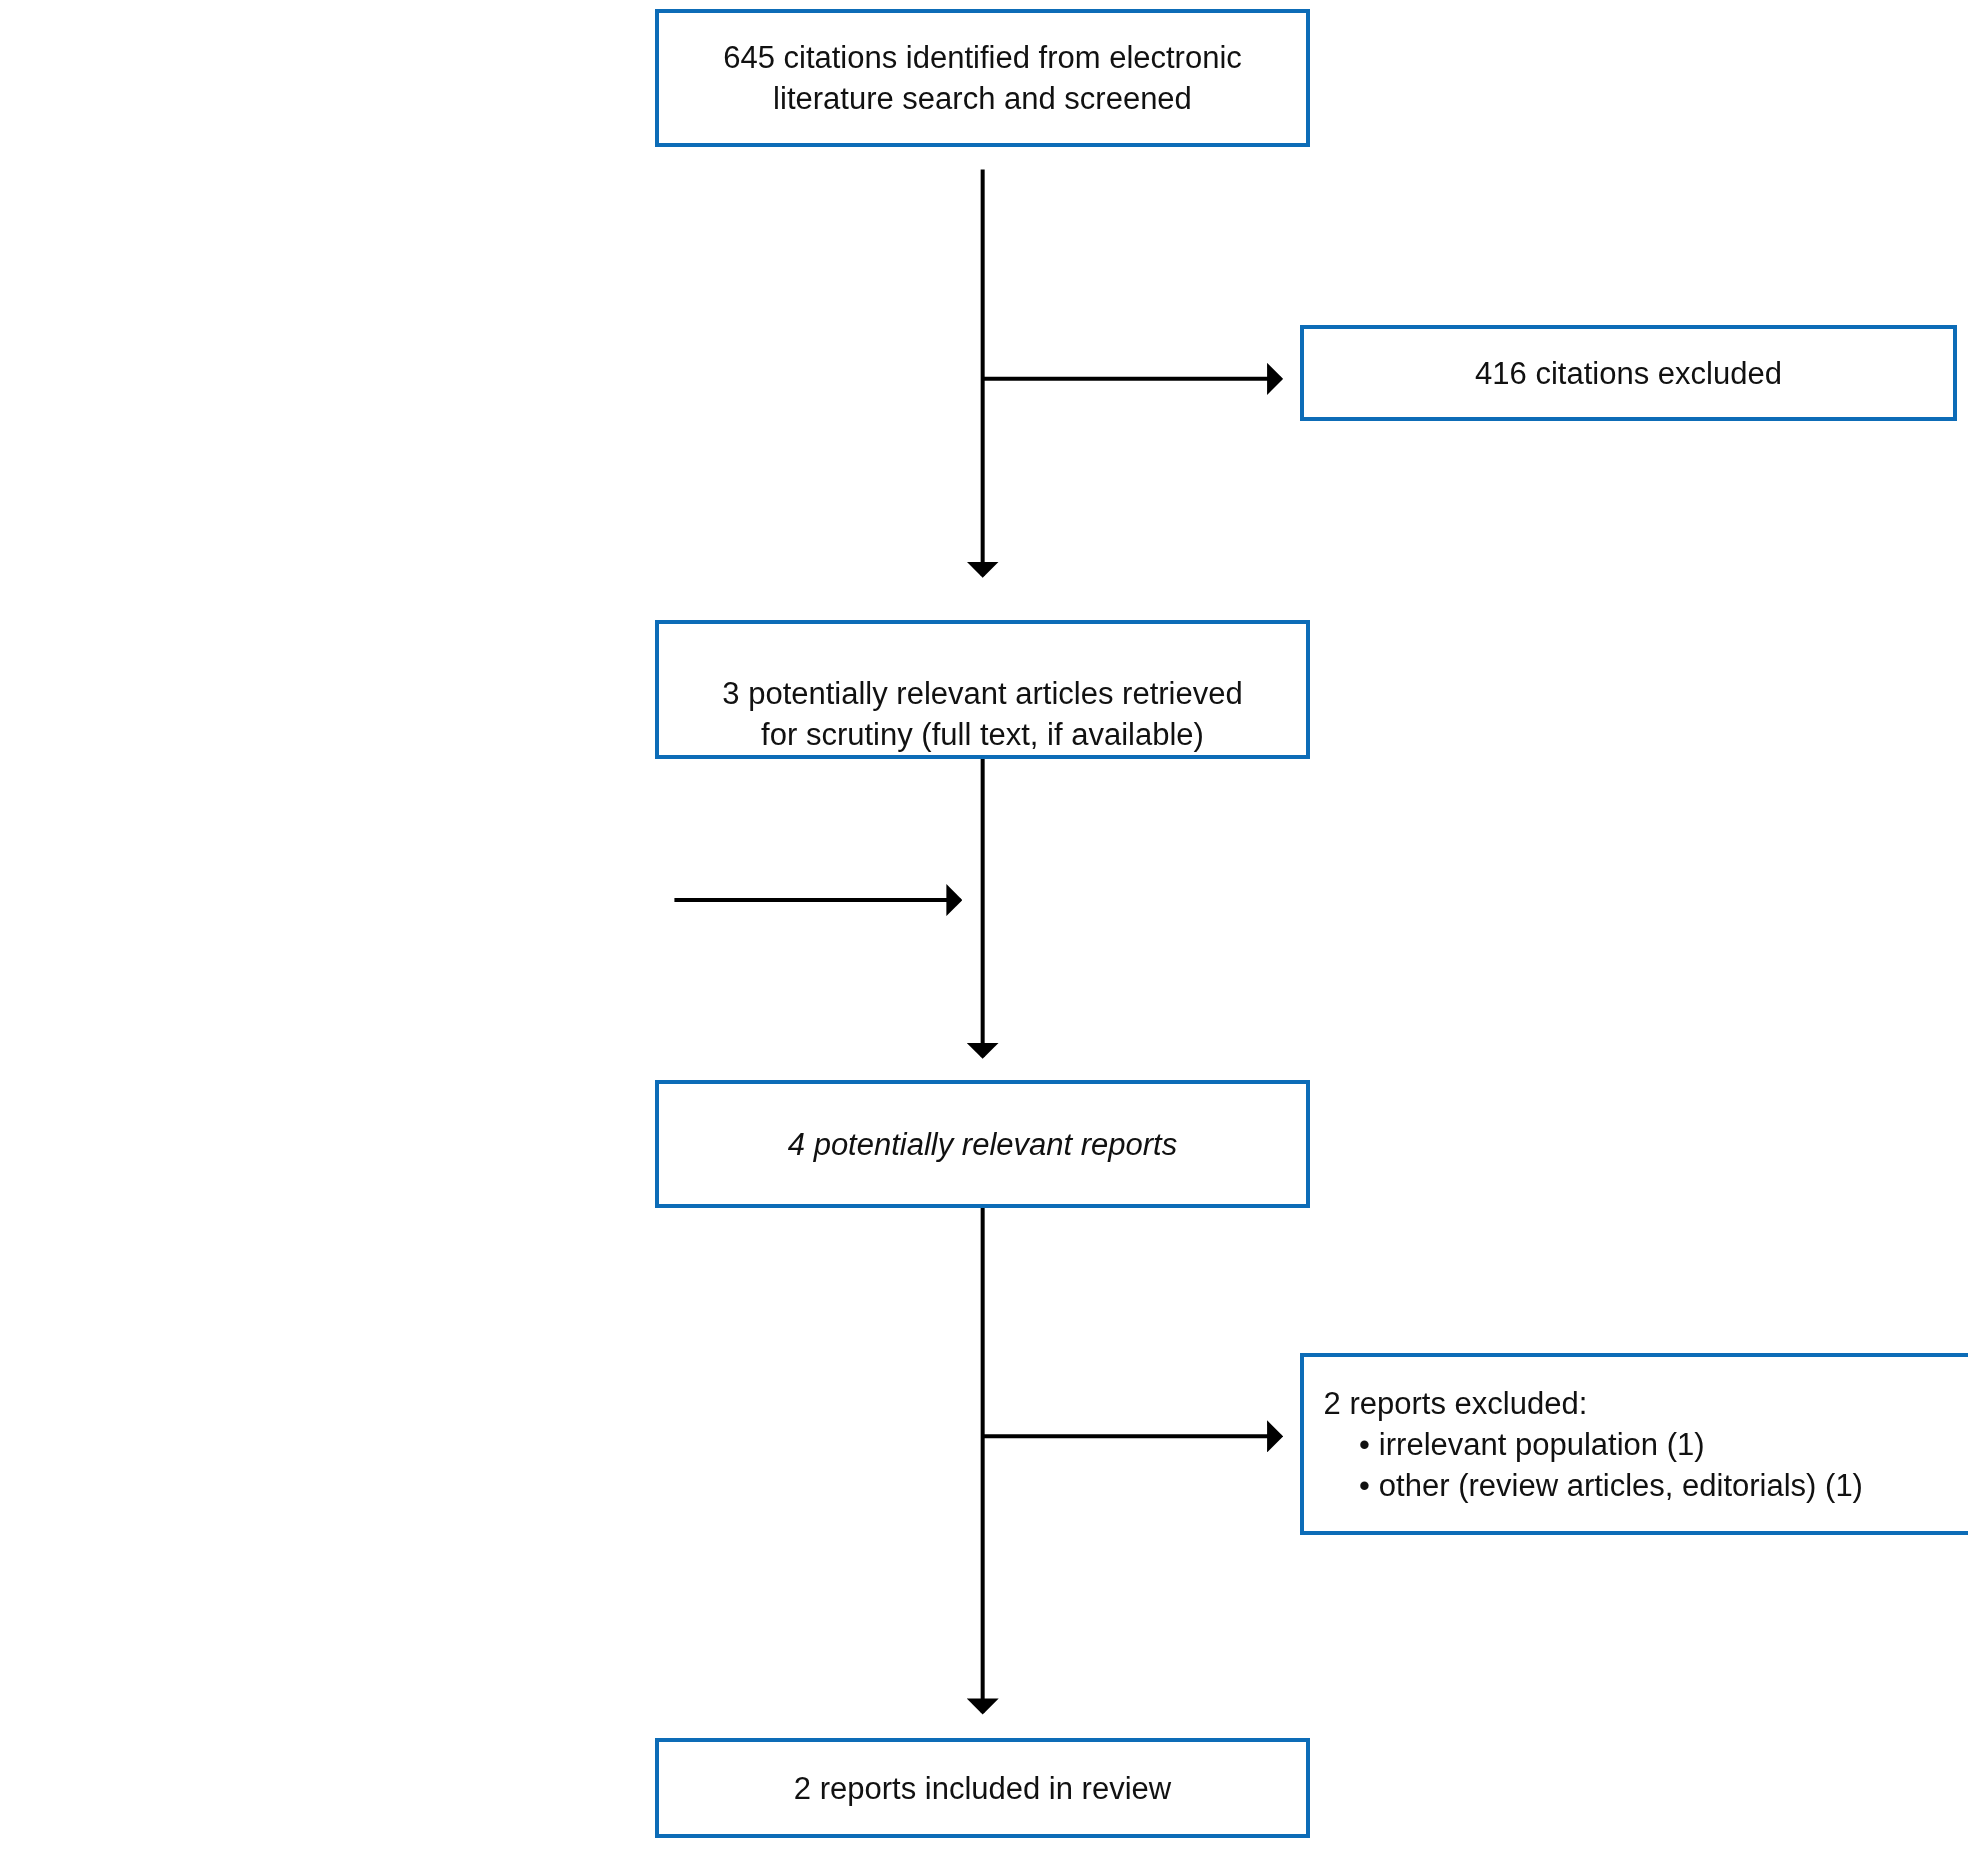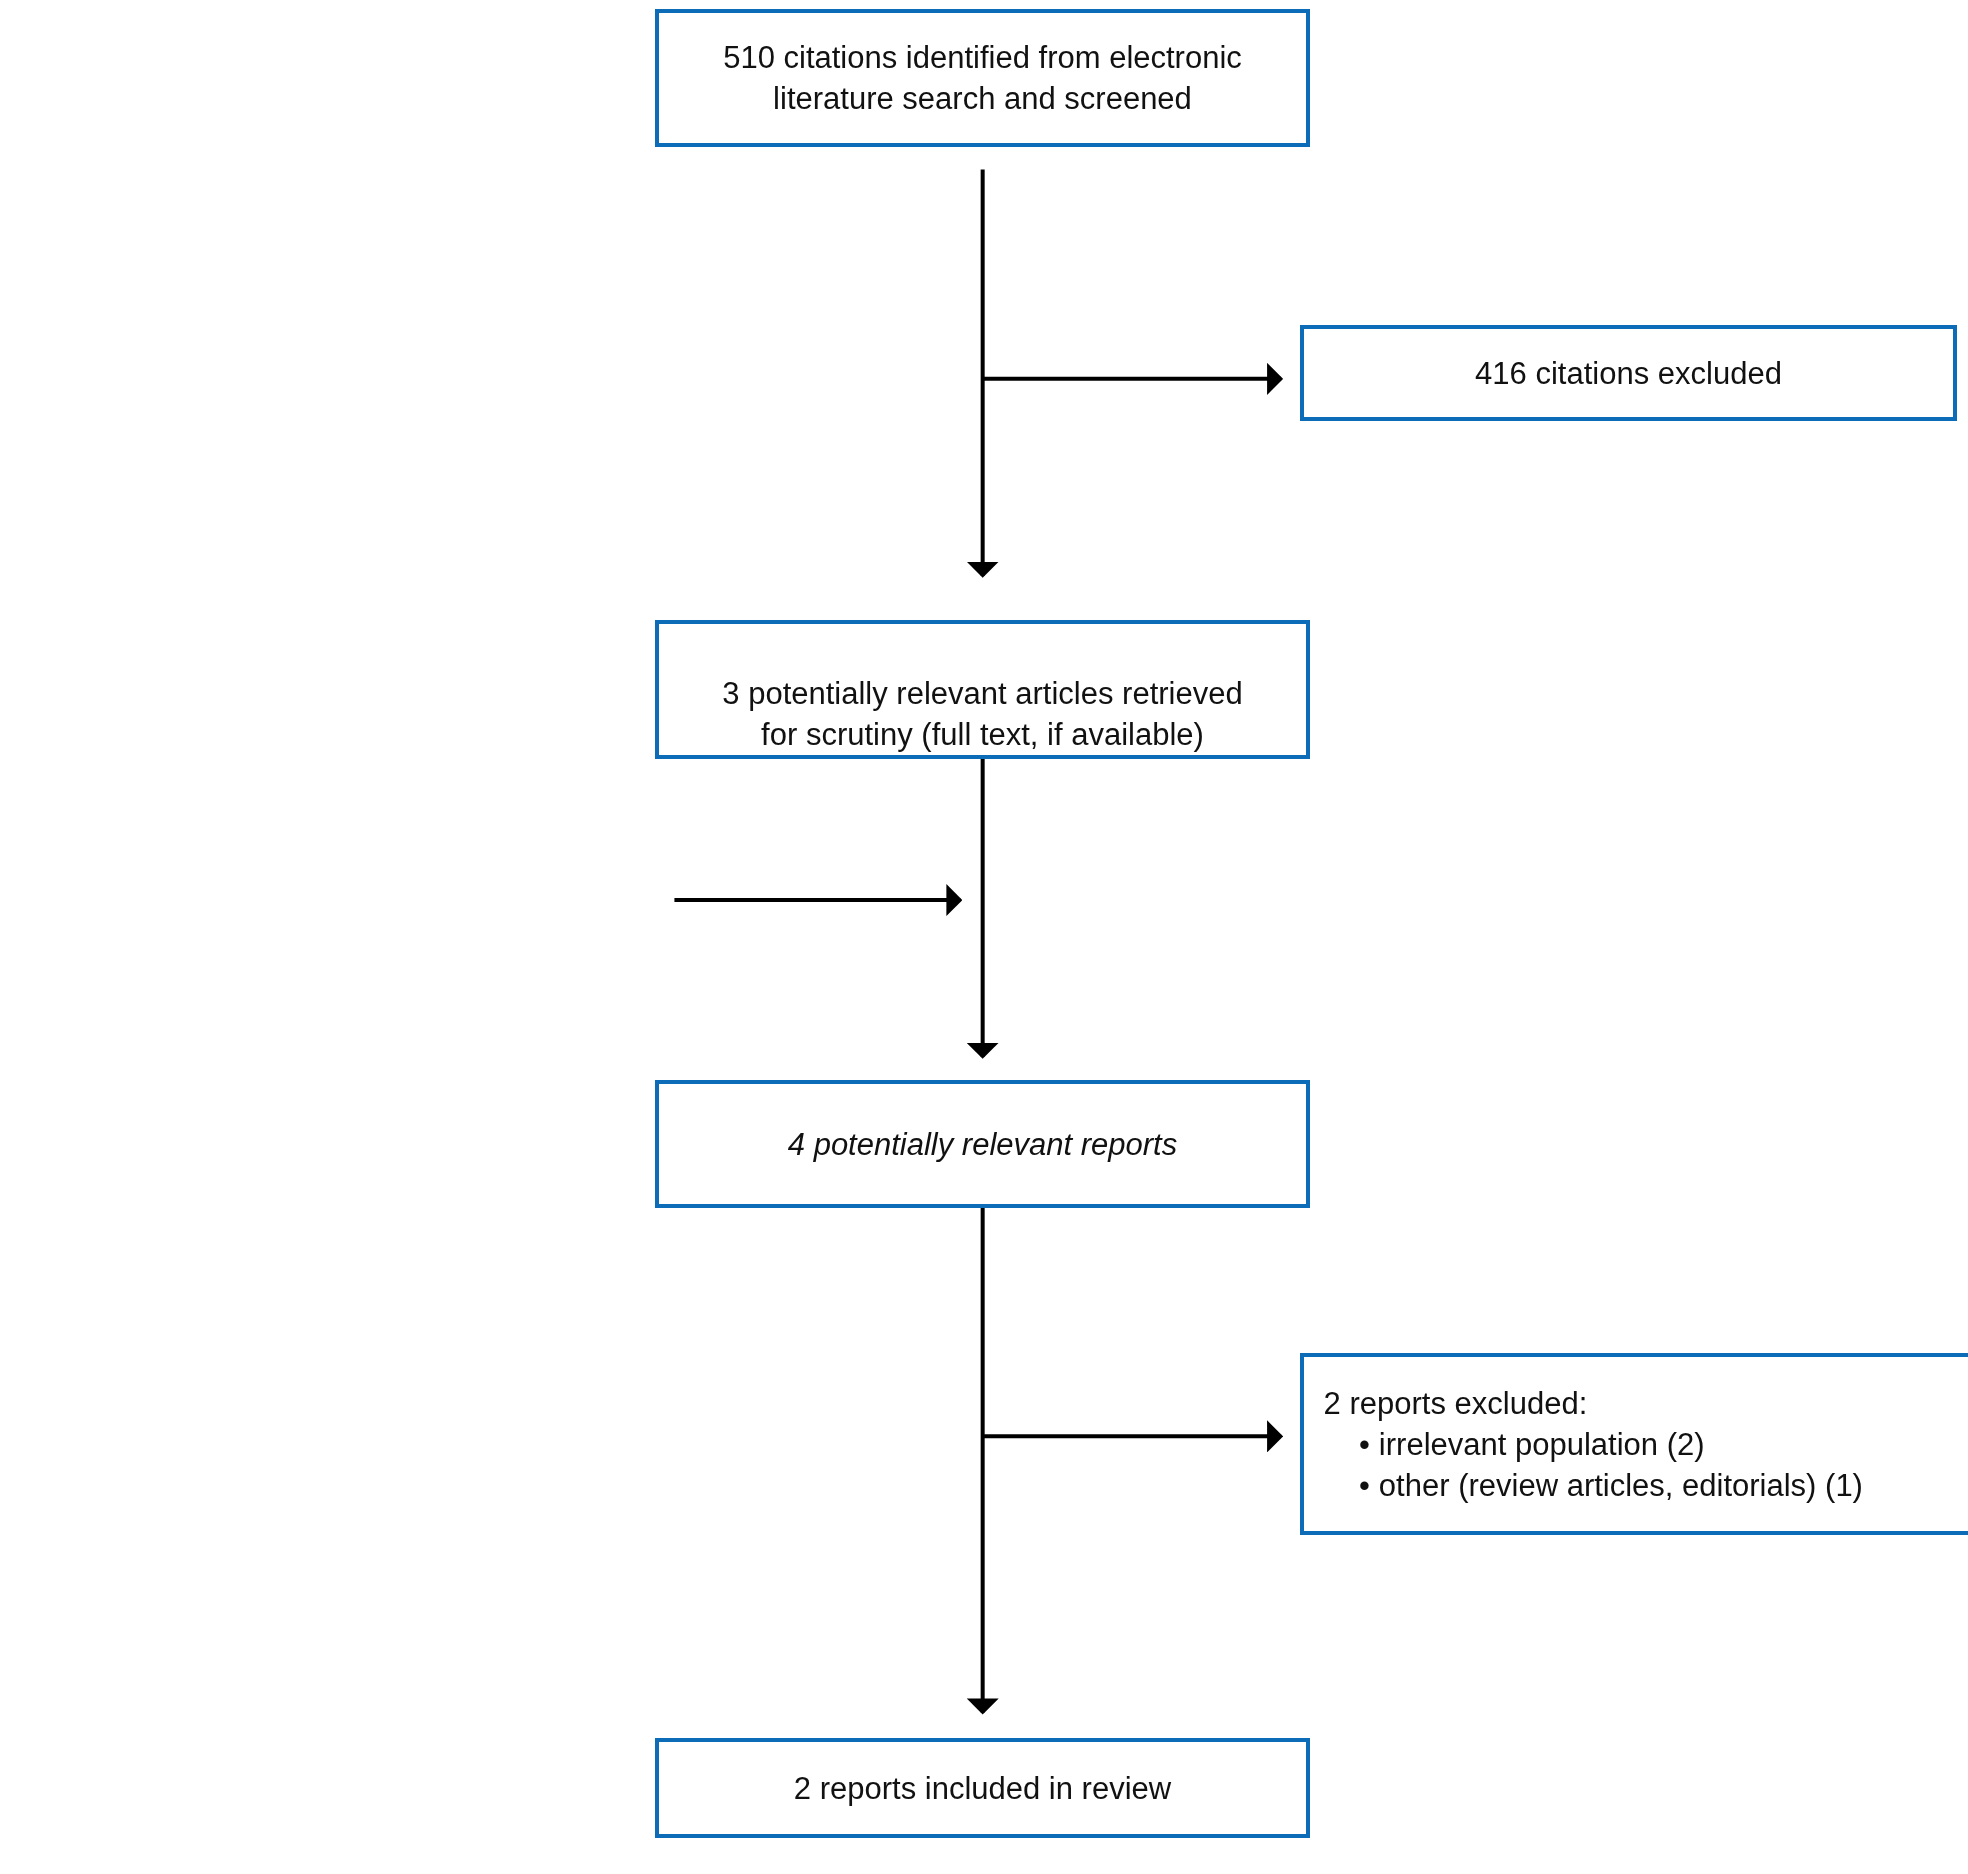--- a/index.html
+++ b/index.html
@@ -60,21 +60,21 @@
     </defs>
     <line x1="1103" y1="190" x2="1103" y2="646" stroke="#000000" stroke-width="4.5" marker-end="url(#arrowhead)"></line>
     <line x1="1103" y1="425" x2="1438" y2="425" stroke="#000000" stroke-width="4.5" marker-end="url(#arrowhead)"></line>
     <line x1="1103" y1="848" x2="1103" y2="1186" stroke="#000000" stroke-width="4.5" marker-end="url(#arrowhead)"></line>
     <line x1="757" y1="1010" x2="1078" y2="1010" stroke="#000000" stroke-width="4.5" marker-end="url(#arrowhead)"></line>
     <line x1="1103" y1="1343" x2="1103" y2="1922" stroke="#000000" stroke-width="4.5" marker-end="url(#arrowhead)"></line>
     <line x1="1103" y1="1612" x2="1438" y2="1612" stroke="#000000" stroke-width="4.5" marker-end="url(#arrowhead)"></line>
   </svg>
 
   <div class="box" id="node-screened">
-    <span class="txt">510 citations identified from electronic
+    <span class="txt">645 citations identified from electronic
 literature search and screened</span>
   </div>
 
   <div class="box" id="node-excluded-1">
     <span class="txt">416 citations excluded</span>
   </div>
 
   <div class="box" id="node-retrieved">
     <span class="txt">3 potentially relevant articles retrieved
 for scrutiny (full text, if available)</span>
@@ -82,21 +82,21 @@
 
 
   <div class="box" id="node-reports">
     <span class="txt">4 potentially relevant reports</span>
   </div>
 
   <div class="box" id="node-excluded-2">
     <div class="excl-title">2 reports excluded:</div>
     <div class="bullet-row">
       <span class="bullet-glyph">•</span>
-      <span>irrelevant population (2)</span>
+      <span>irrelevant population (1)</span>
     </div>
     <div class="bullet-row">
       <span class="bullet-glyph">•</span>
       <span>other (review articles, editorials) (1)</span>
     </div>
   </div>
 
   <div class="box" id="node-included">
     <span class="txt">2 reports included in review</span>
   </div>

